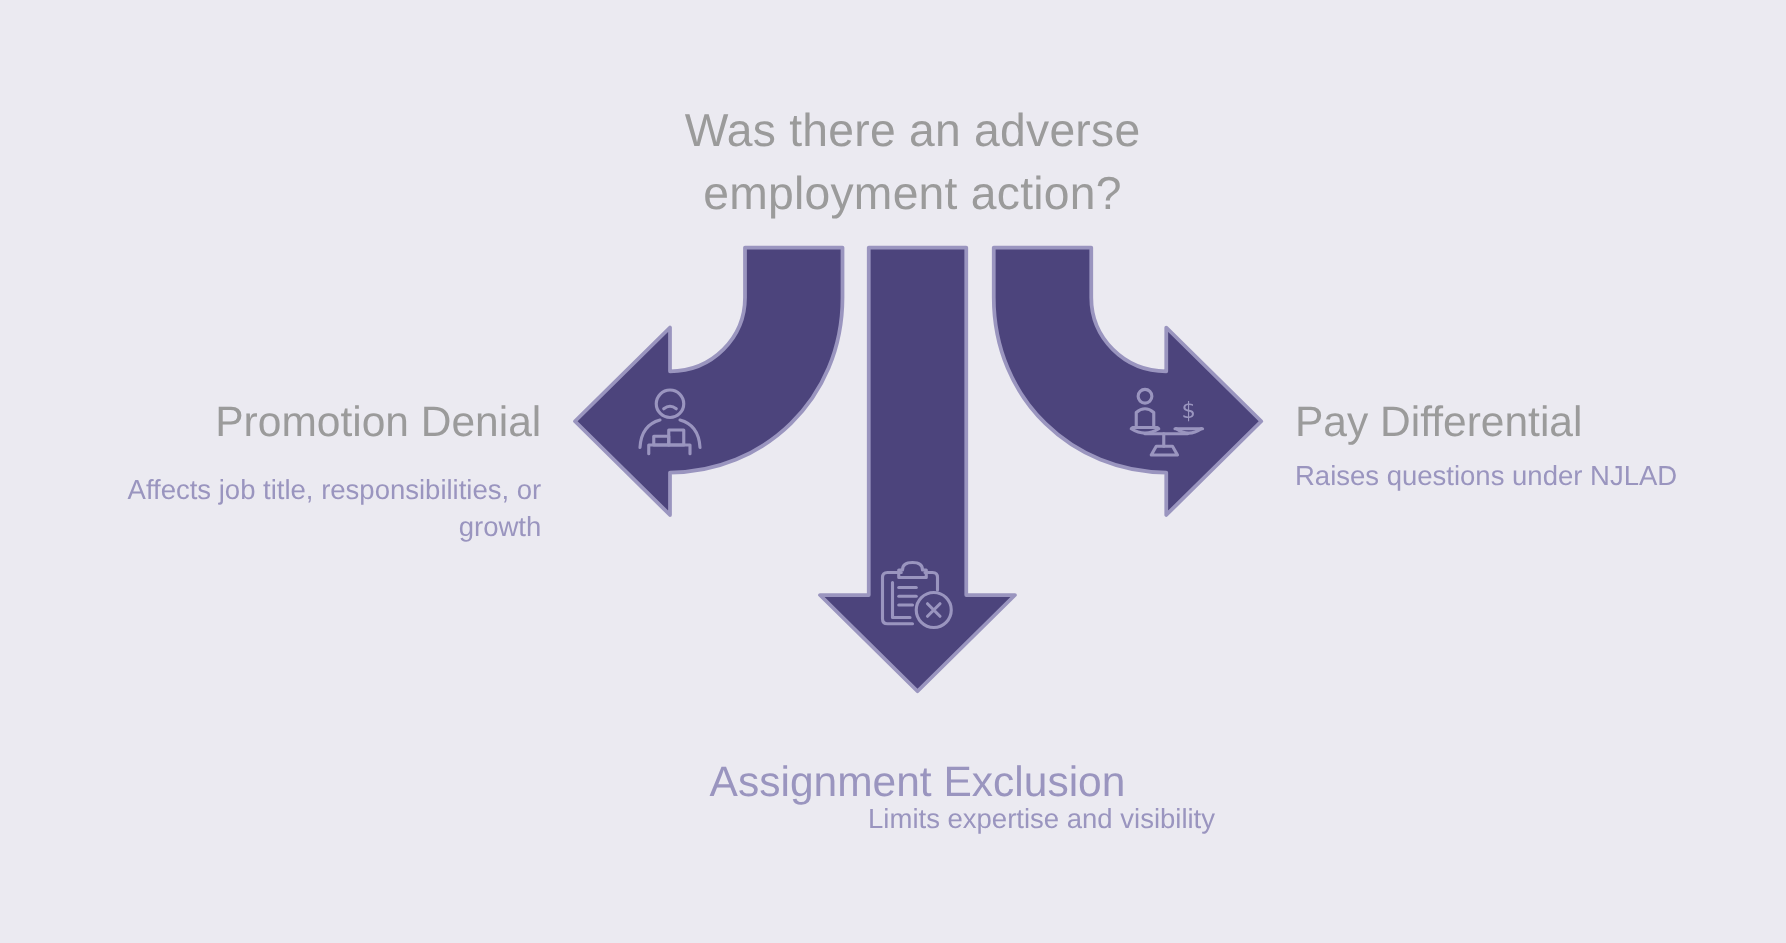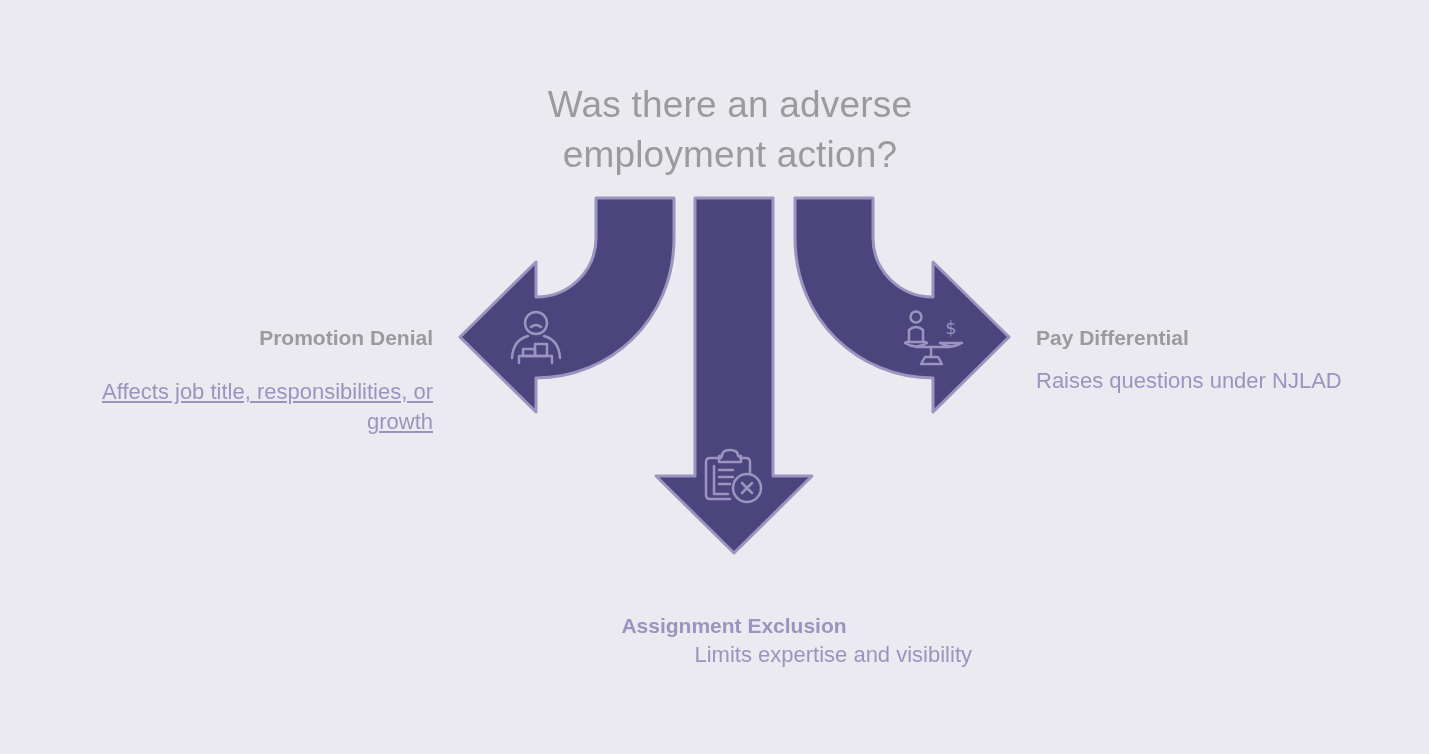--- a/index.html
+++ b/index.html
@@ -26,34 +26,34 @@
       color: #9b9b9b;
       letter-spacing: 0.2px;
     }
     .diagram {
       position: absolute;
       left: 0;
       top: 0;
     }
     .branch-title {
       position: absolute;
-      font-size: 21px;
-      font-weight: bold;
+      font-size: 34px;
+      font-weight: normal;
       line-height: 36px;
       color: #9b9b9b;
       white-space: nowrap;
     }
     .branch-desc {
       position: absolute;
       font-size: 22px;
       line-height: 30px;
       color: #9a95bf;
     }
     #left-title { right: 996px; top: 320px; text-align: right; }
-    #left-desc { right: 996px; top: 377px; width: 400px; text-align: right; text-decoration: underline; }
+    #left-desc { right: 996px; top: 377px; width: 400px; text-align: right; }
     #right-title { left: 1036px; top: 320px; }
     #right-desc { left: 1036px; top: 366px; white-space: nowrap; }
     #center-title { left: 484px; width: 500px; top: 608px; text-align: center; color: #9a95bf; }
     #center-desc { left: 472px; width: 500px; top: 640px; text-align: right; }
   </style>
 </head>
 <body>
 
 <div class="title">Was there an adverse employment action?</div>
 

